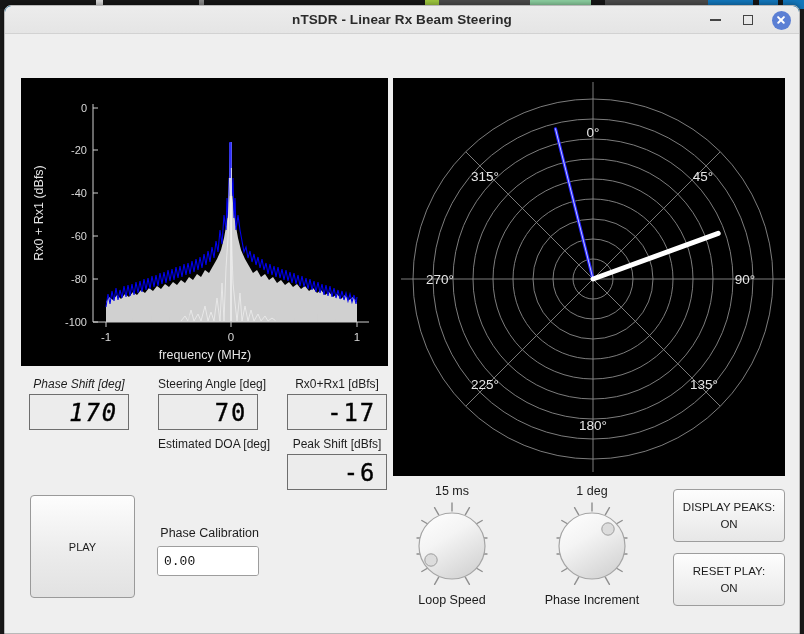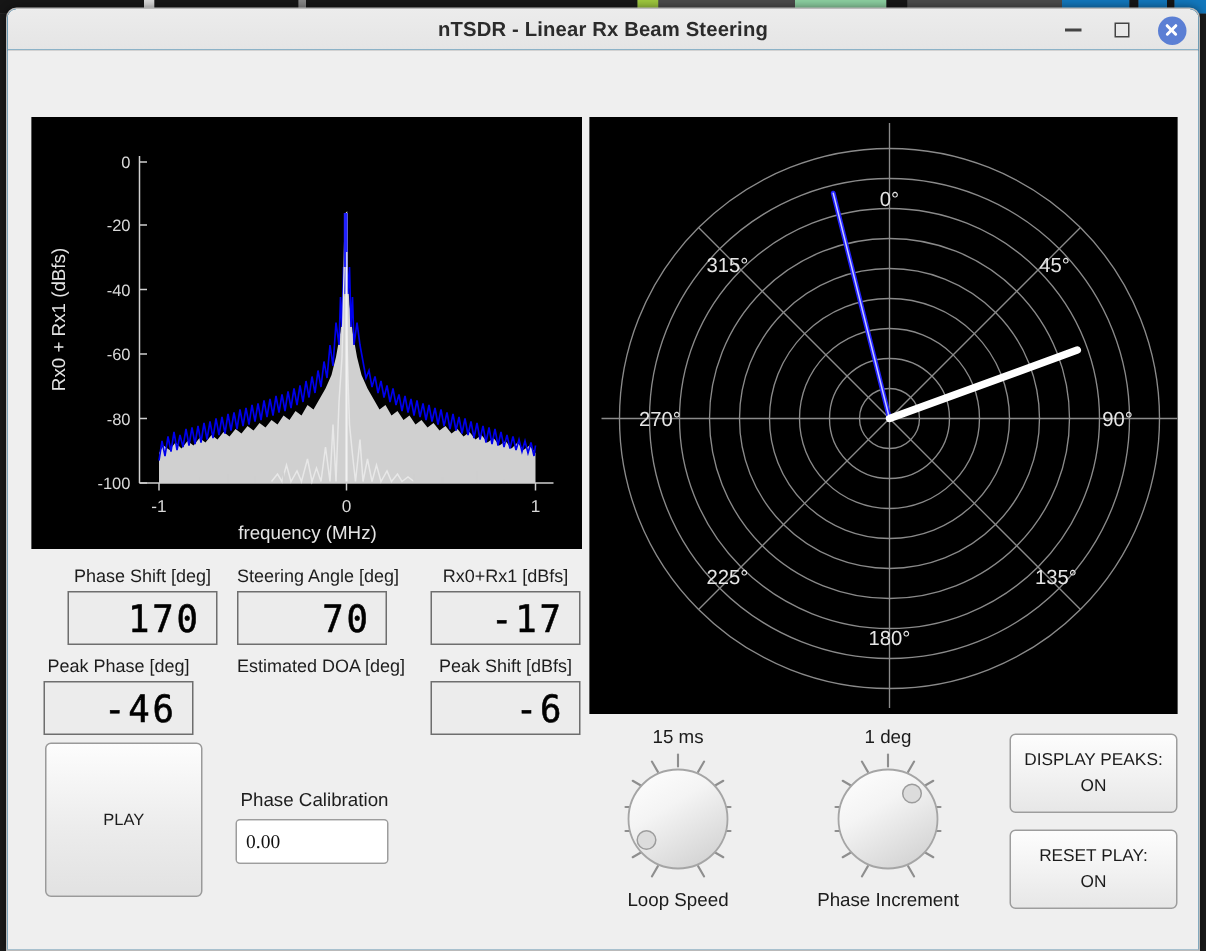--- a/index.html
+++ b/index.html
@@ -127,21 +127,21 @@
   
   #phase-cal-group { position: absolute; left: 152px; top: 492px; width: 102px; }
   #phase-cal-label { font-size: 12.5px; color: #1d1d1d; text-align: right; margin-bottom: 6px; white-space: nowrap; }
   #phase-cal-spin {
     display: flex; height: 30px;
     border: 1px solid #9d9d9d; border-radius: 3px;
     background: #fff; overflow: hidden;
   }
   #phase-cal-input {
     flex: 1; border: none; outline: none;
-    font-family: Liberation Serif, serif;
+    font-family: Liberation Mono, monospace;
     font-size: 13px; color: #111;
     padding-left: 6px; background: #fff;
   }
 
   
   .knob-group { position: absolute; width: 120px; text-align: center; }
   .knob-value { font-size: 12.5px; color: #1b1b1b; margin-bottom: 2px; }
   .knob-name  { font-size: 12.5px; color: #1b1b1b; margin-top: 1px; }
   .knob-svg { display: block; margin: 0 auto; }
 
@@ -346,45 +346,39 @@
             <line x1="200" y1="201" x2="162.5" y2="50.8" stroke="#2222ff" stroke-width="3.2" stroke-linecap="round"></line>
             <line x1="200" y1="201" x2="162.5" y2="50.8" stroke="#c8c8ff" stroke-width="1" stroke-linecap="round"></line>
           </g>
 
           <g>
             <line x1="200" y1="201" x2="325.2" y2="155.4" stroke="#ffffff" stroke-width="5" stroke-linecap="round"></line>
           </g>
         </svg>
       </div>
 
-      <div class="lcd-group" style="left:40px;  top:343px;">
+      <div class="lcd-group" style="left:24px;  top:343px;font-style:italic;">
         <div class="lcd-caption">Phase Shift [deg]</div>
         <div class="lcd-box">
           <span class="lcd-value">170</span>
         </div>
       </div>
       <div class="lcd-group" style="left:153px; top:343px;">
         <div class="lcd-caption">Steering Angle [deg]</div>
         <div class="lcd-box">
           <span class="lcd-value">70</span>
         </div>
       </div>
       <div class="lcd-group" style="left:282px; top:343px;">
         <div class="lcd-caption">Rx0+Rx1 [dBfs]</div>
         <div class="lcd-box">
           <span class="lcd-value">-17</span>
         </div>
       </div>
 
-      <div class="lcd-group" style="left:24px;  top:403px;">
-        <div class="lcd-caption">Peak Phase [deg]</div>
-        <div class="lcd-box">
-          <span class="lcd-value">-46</span>
-        </div>
-      </div>
       <div class="lcd-group" style="left:153px; top:403px;">
         <div class="lcd-caption">Estimated DOA [deg]</div>
       </div>
       <div class="lcd-group" style="left:282px; top:403px;">
         <div class="lcd-caption">Peak Shift [dBfs]</div>
         <div class="lcd-box">
           <span class="lcd-value">-6</span>
         </div>
       </div>
 

